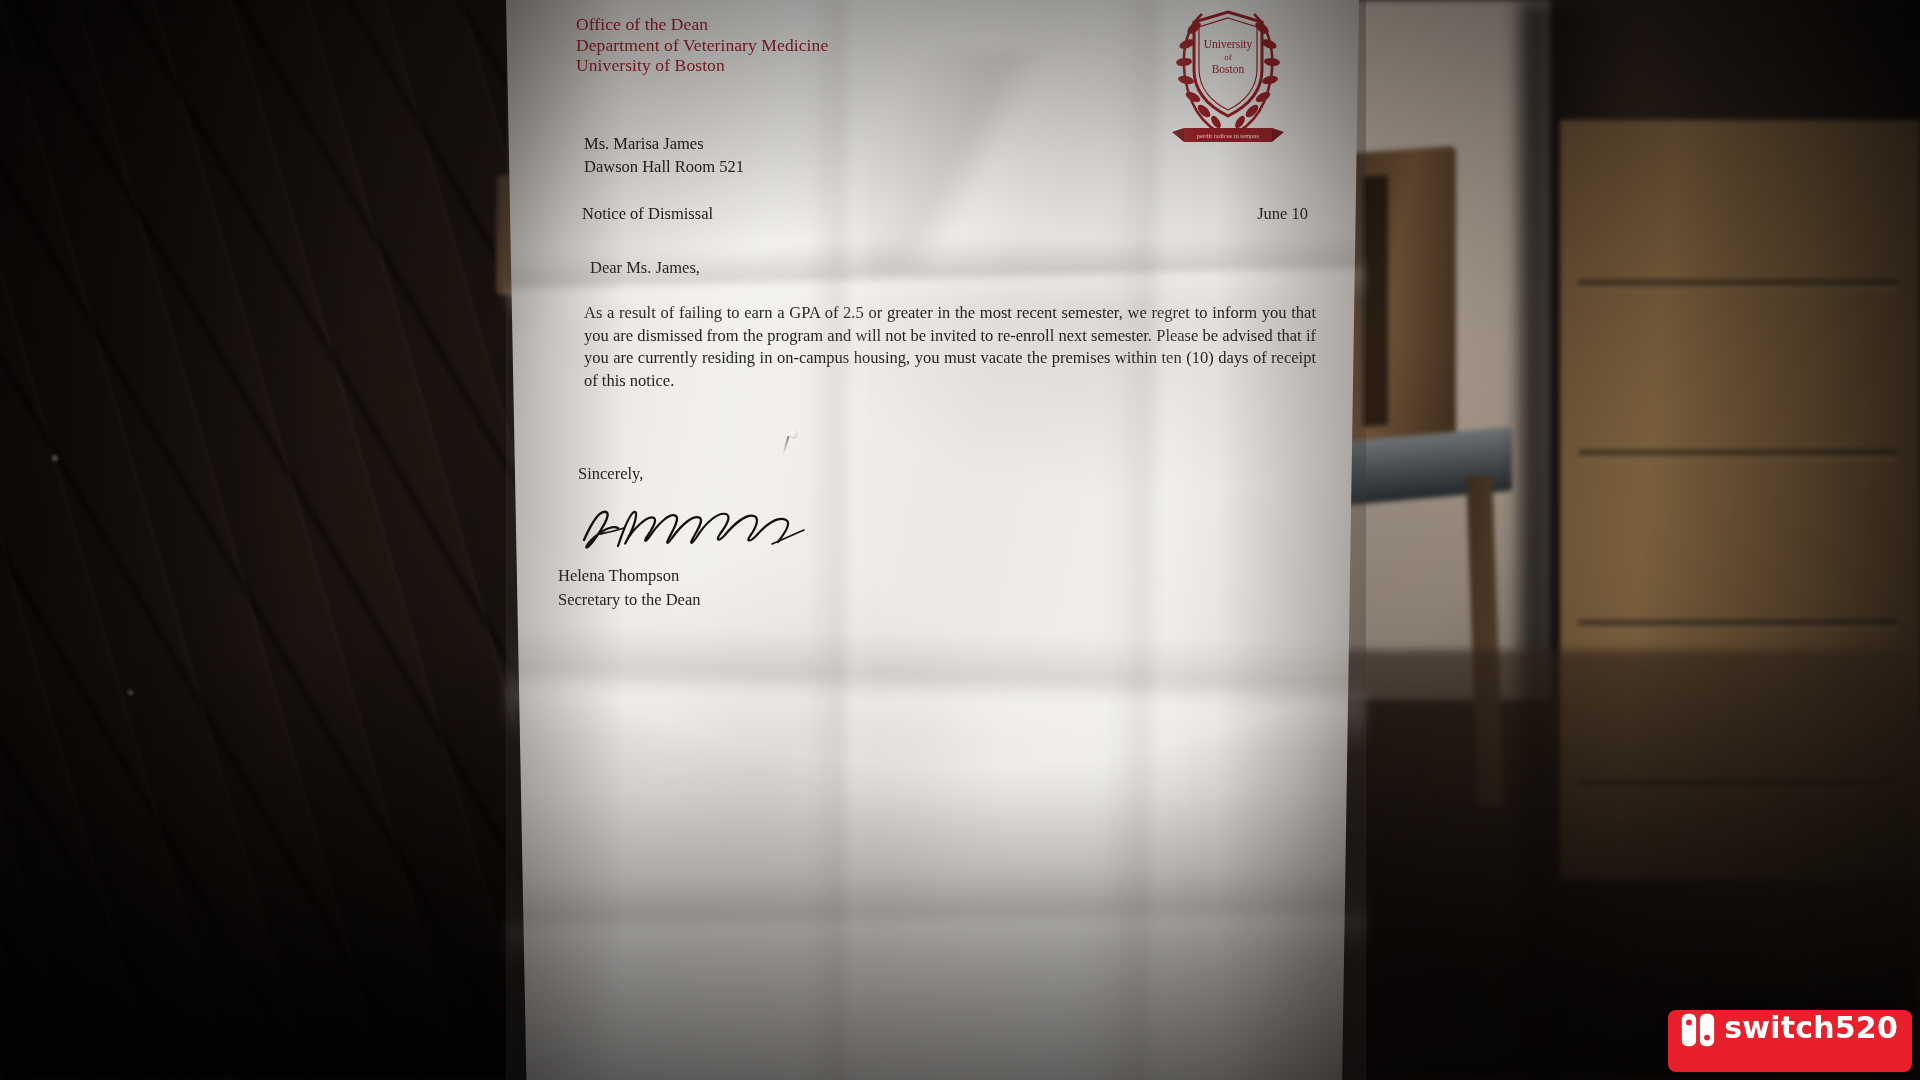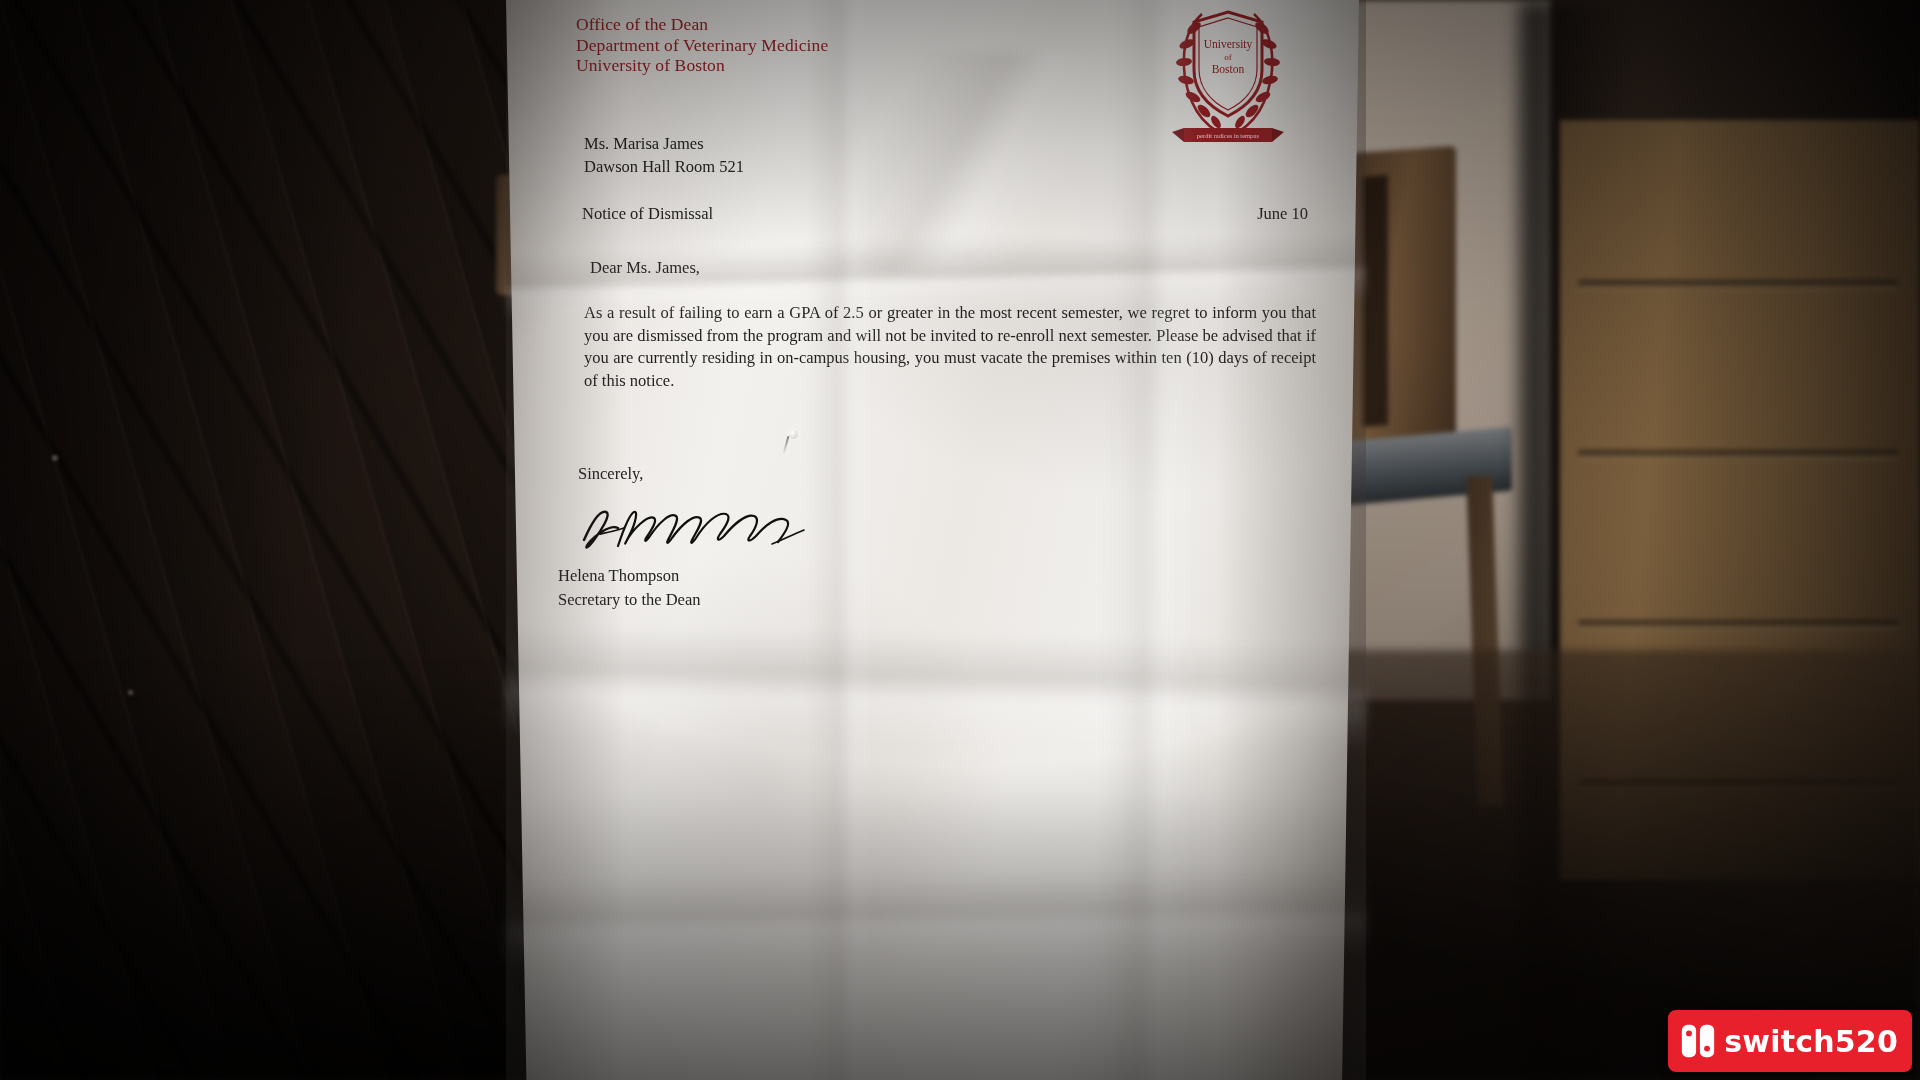--- a/index.html
+++ b/index.html
@@ -371,21 +371,21 @@
     transform: rotate(16deg);
   }
 
   
   #watermark {
     position: absolute;
     right: 8px;
     bottom: 8px;
     height: 62px;
     display: flex;
-    align-items: center;
+    align-items: flex-start;
     background: #e8202c;
     border-radius: 8px;
     padding: 0 14px 0 10px;
     box-shadow: 0 2px 10px rgba(0,0,0,0.5);
   }
   .wm-icon {
     width: 40px; height: 40px;
     margin-right: 6px;
     display: flex; align-items: center; justify-content: center;
   }

